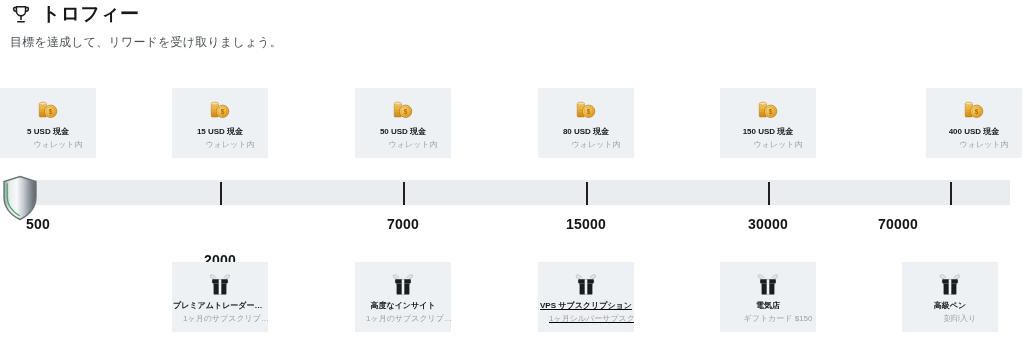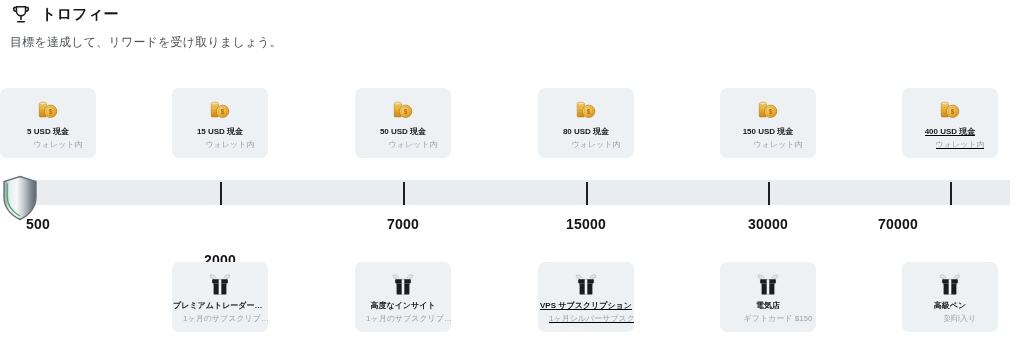--- a/index.html
+++ b/index.html
@@ -28,21 +28,21 @@
     align-items: center;
     gap: 9px;
   }
   .trophy-icon {
     width: 22px;
     height: 22px;
     display: block;
     color: #1c1c1c;
   }
   .page-title {
-    font-size: 15px;
+    font-size: 19px;
     font-weight: 600;
     color: #17181c;
     letter-spacing: 0.3px;
     line-height: 24px;
   }
   .page-subtitle {
     position: absolute;
     left: 10px;
     top: 34px;
     font-size: 12px;
@@ -85,21 +85,21 @@
     white-space: nowrap;
     letter-spacing: 0.2px;
   }
 
   
   .card {
     position: absolute;
     width: 96px;
     height: 70px;
     background: #eef1f4;
-    border-radius: 7px;
+    border-radius: 1px;
     display: flex;
     flex-direction: column;
     align-items: center;
     justify-content: flex-start;
     padding-top: 9px;
     overflow: hidden;
   }
   .card-icon {
     width: 26px;
     height: 26px;
@@ -323,21 +323,21 @@
       <path d="M4.2 10 h7.2 M4.2 13 h7.2 M4.2 16 h7.2" stroke="#c08421" stroke-width="0.5" opacity="0.75"></path>
       <circle cx="15.6" cy="14.3" r="6.2" fill="url(#gold2)" stroke="#b5781a" stroke-width="0.7"></circle>
       <circle cx="15.6" cy="14.3" r="4.5" fill="none" stroke="#c79024" stroke-width="0.6" opacity="0.8"></circle>
       <text x="15.6" y="17.3" font-family="'Liberation Sans',sans-serif" font-size="6.4" font-weight="700" fill="#a96f16" text-anchor="middle">$</text>
     </g>
   </svg>
         </span>
         <div class="card-title">150 USD 現金</div>
         <div class="card-sub">ウォレット内</div>
       </div>
-      <div class="card top" style="left: 902px; text-decoration: underline;">
+      <div class="card top" style="left: 926px;">
         <span>
           <svg class="card-icon" viewBox="0 0 26 26">
     <defs>
       <linearGradient id="gold1" x1="0" y1="0" x2="0" y2="1">
         <stop offset="0%" stop-color="#fbd87a"></stop>
                 <stop offset="55%" stop-color="#e8a92c"></stop>
                 <stop offset="100%" stop-color="#c8871a"></stop>
       </linearGradient>
       <linearGradient id="gold2" x1="0" y1="0" x2="1" y2="1">
         <stop offset="0%" stop-color="#fde08e"></stop>

